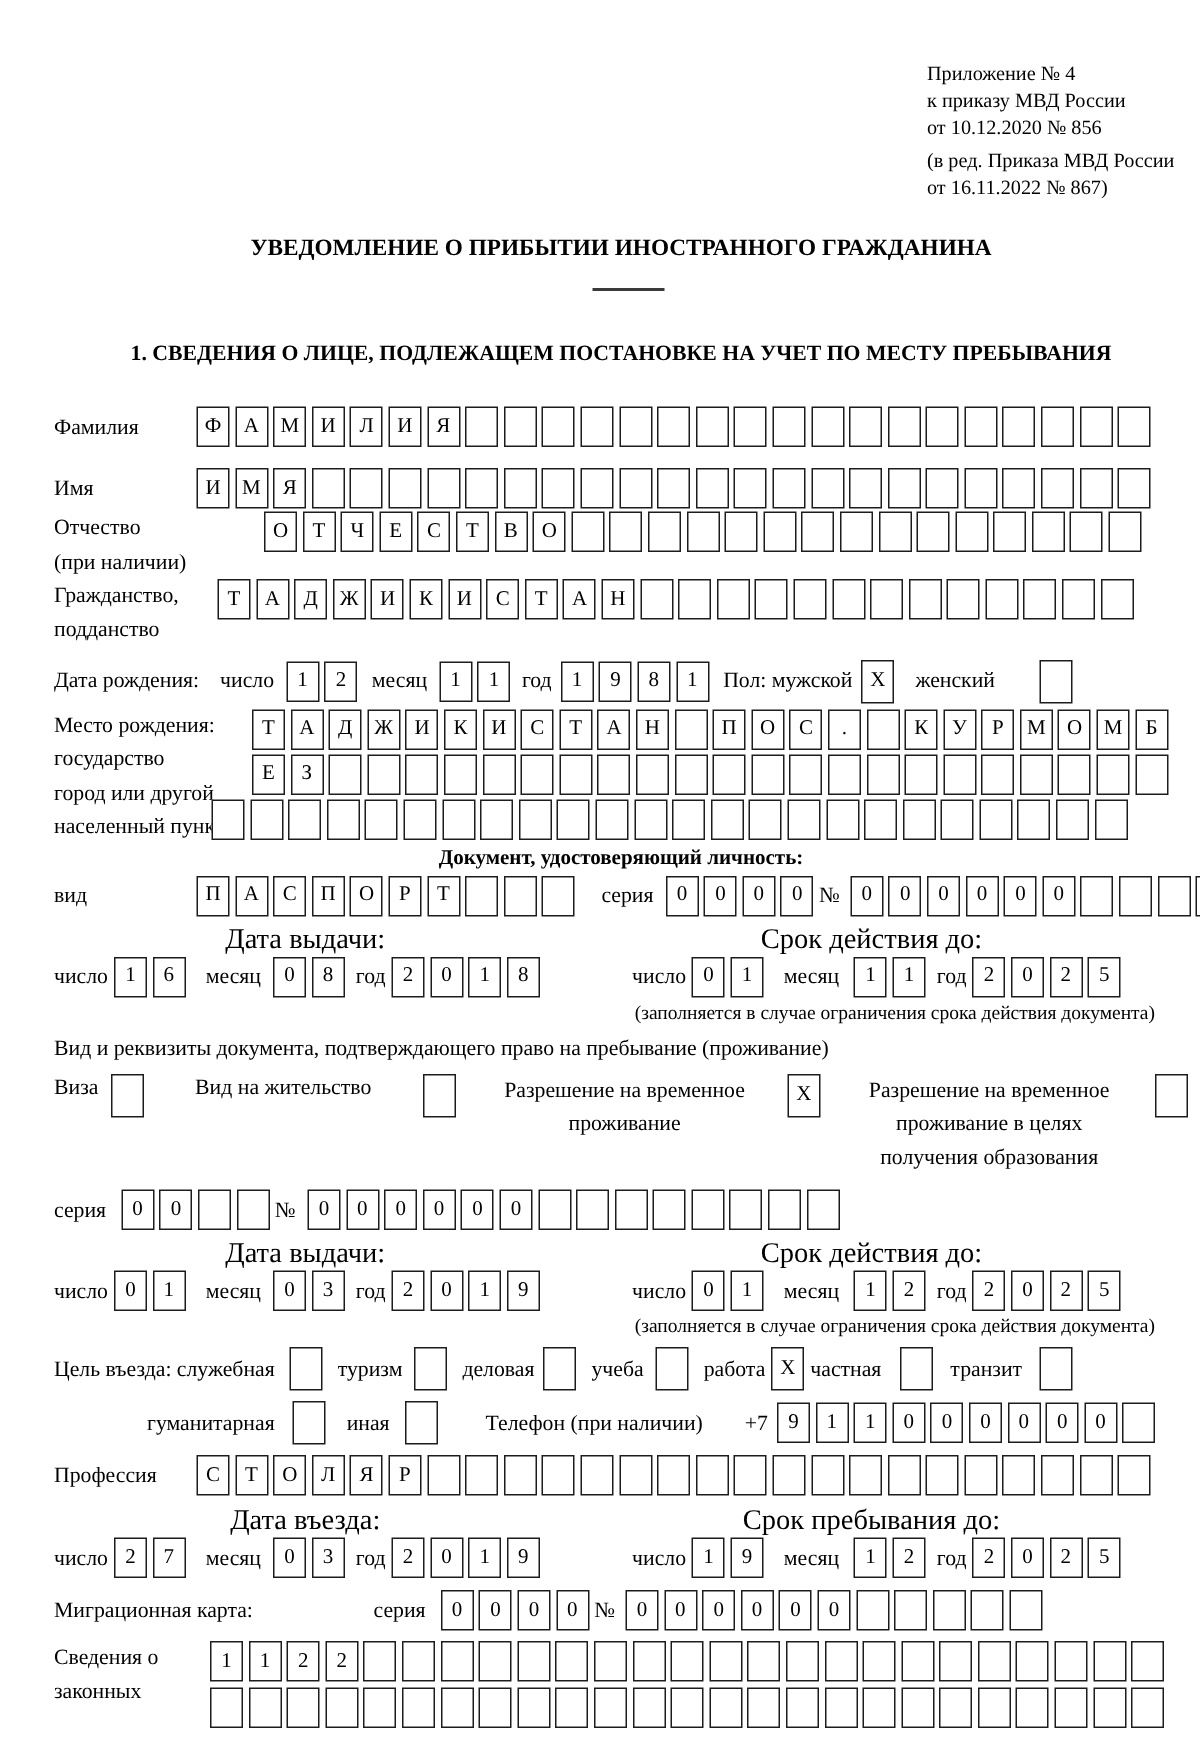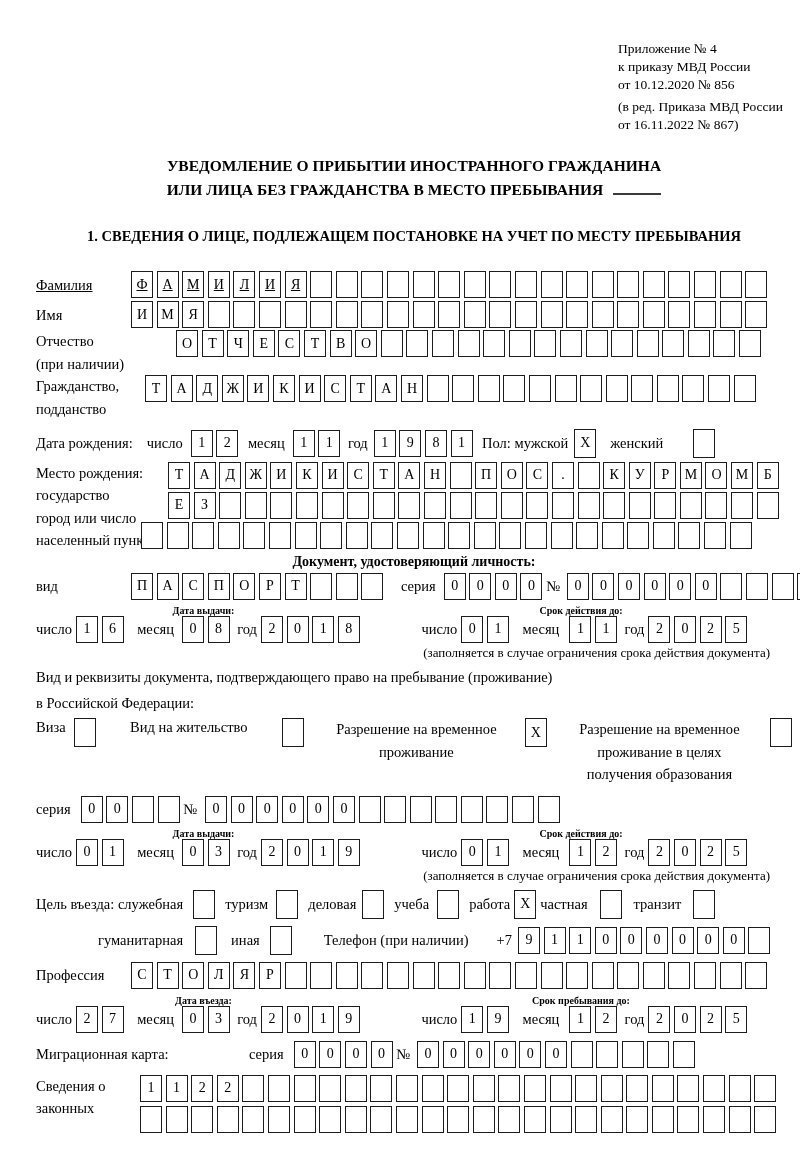--- a/index.html
+++ b/index.html
@@ -25,21 +25,21 @@
   .lbl { font-size:14.5px; flex:none; line-height:1.25; }
   .lblblock { font-size:14.5px; line-height:1.55; flex:none; }
   .boxes { display:inline-flex; flex:none; }
   .cell {
     width:22px; height:27px; border:1.6px solid #1c1c1c; margin-right:3.6px;
     display:inline-flex; align-items:center; justify-content:center;
     font-size:14px; flex:none; background:#fff;
   }
   .cb .cell { height:29px; margin-right:0; }
   .sp { display:inline-block; flex:none; }
-  .dhead { display:flex; font-size:10px;font-weight:bold; }
+  .dhead { display:flex; font-size:19px; }
   .dhead .dh { text-align:center; }
   .note { font-size:13px; text-align:right; padding-right:22px; }
   .ctr { text-align:center; }
   .stack > .boxes { display:flex; }
 </style>
 </head>
 <body>
 
 <div class="page">
 
@@ -47,28 +47,28 @@
     <div>Приложение № 4</div>
     <div>к приказу МВД России</div>
     <div>от 10.12.2020 № 856</div>
     <div class="rev">(в ред. Приказа МВД России</div>
     <div>от 16.11.2022 № 867)</div>
   </div>
 
 
   <div class="title">
     <div>УВЕДОМЛЕНИЕ О ПРИБЫТИИ ИНОСТРАННОГО ГРАЖДАНИНА</div>
-    <div><span>ИЛИ ЛИЦА БЕЗ ГРАЖДАНСТВА В МЕСТО ПРЕБЫВАНИЯ</span><span class="blank-line"></span></div>
+    <div><span class="blank-line"></span></div>
   </div>
 
   <div class="sec">1. СВЕДЕНИЯ О ЛИЦЕ, ПОДЛЕЖАЩЕМ ПОСТАНОВКЕ НА УЧЕТ ПО МЕСТУ ПРЕБЫВАНИЯ</div>
 
   <div class="formbody">
 
-    <div class="frow" style="margin-bottom:3px;text-decoration:underline;">
+    <div class="frow" style="margin-bottom:14px;">
       <span class="lbl" style="width:95px;">Фамилия</span>
       <span class="boxes">
           <span class="cell">Ф</span>
           <span class="cell">А</span>
           <span class="cell">М</span>
           <span class="cell">И</span>
           <span class="cell">Л</span>
           <span class="cell">И</span>
           <span class="cell">Я</span>
           <span class="cell"></span>
@@ -219,21 +219,21 @@
       <span class="lbl" style="margin-right:30px;">женский</span>
       <span class="boxes cb">
           <span class="cell"></span>
         </span>
     </div>
 
     <div class="frow top">
       <span class="lblblock" style="width:132px;">
         <div>Место рождения:</div>
         <div>государство</div>
-        <div>город или число</div>
+        <div>город или другой</div>
         <div>населенный пункт</div>
       </span>
       <span class="stack">
         <span class="boxes" style="margin-bottom:3px;">
             <span class="cell">Т</span>
             <span class="cell">А</span>
             <span class="cell">Д</span>
             <span class="cell">Ж</span>
             <span class="cell">И</span>
             <span class="cell">К</span>
@@ -394,21 +394,20 @@
           <span class="cell">2</span>
           <span class="cell">0</span>
           <span class="cell">2</span>
           <span class="cell">5</span>
         </span>
     </div>
 
     <div class="note" style="margin-bottom:7px;">(заполняется в случае ограничения срока действия документа)</div>
 
     <div class="lbl" style="margin-bottom:8px;">Вид и реквизиты документа, подтверждающего право на пребывание (проживание)</div>
-    <div class="lbl" style="margin-bottom:6px;">в Российской Федерации:</div>
 
     <div class="frow top" style="margin-bottom:10px;justify-content:space-between;">
       <span class="lbl">Виза</span>
       <span class="boxes cb">
           <span class="cell"></span>
         </span>
       <span class="sp" style="width:18px;"></span>
       <span class="lbl">Вид на жительство</span>
       <span class="sp" style="width:18px;"></span>
       <span class="boxes cb">

